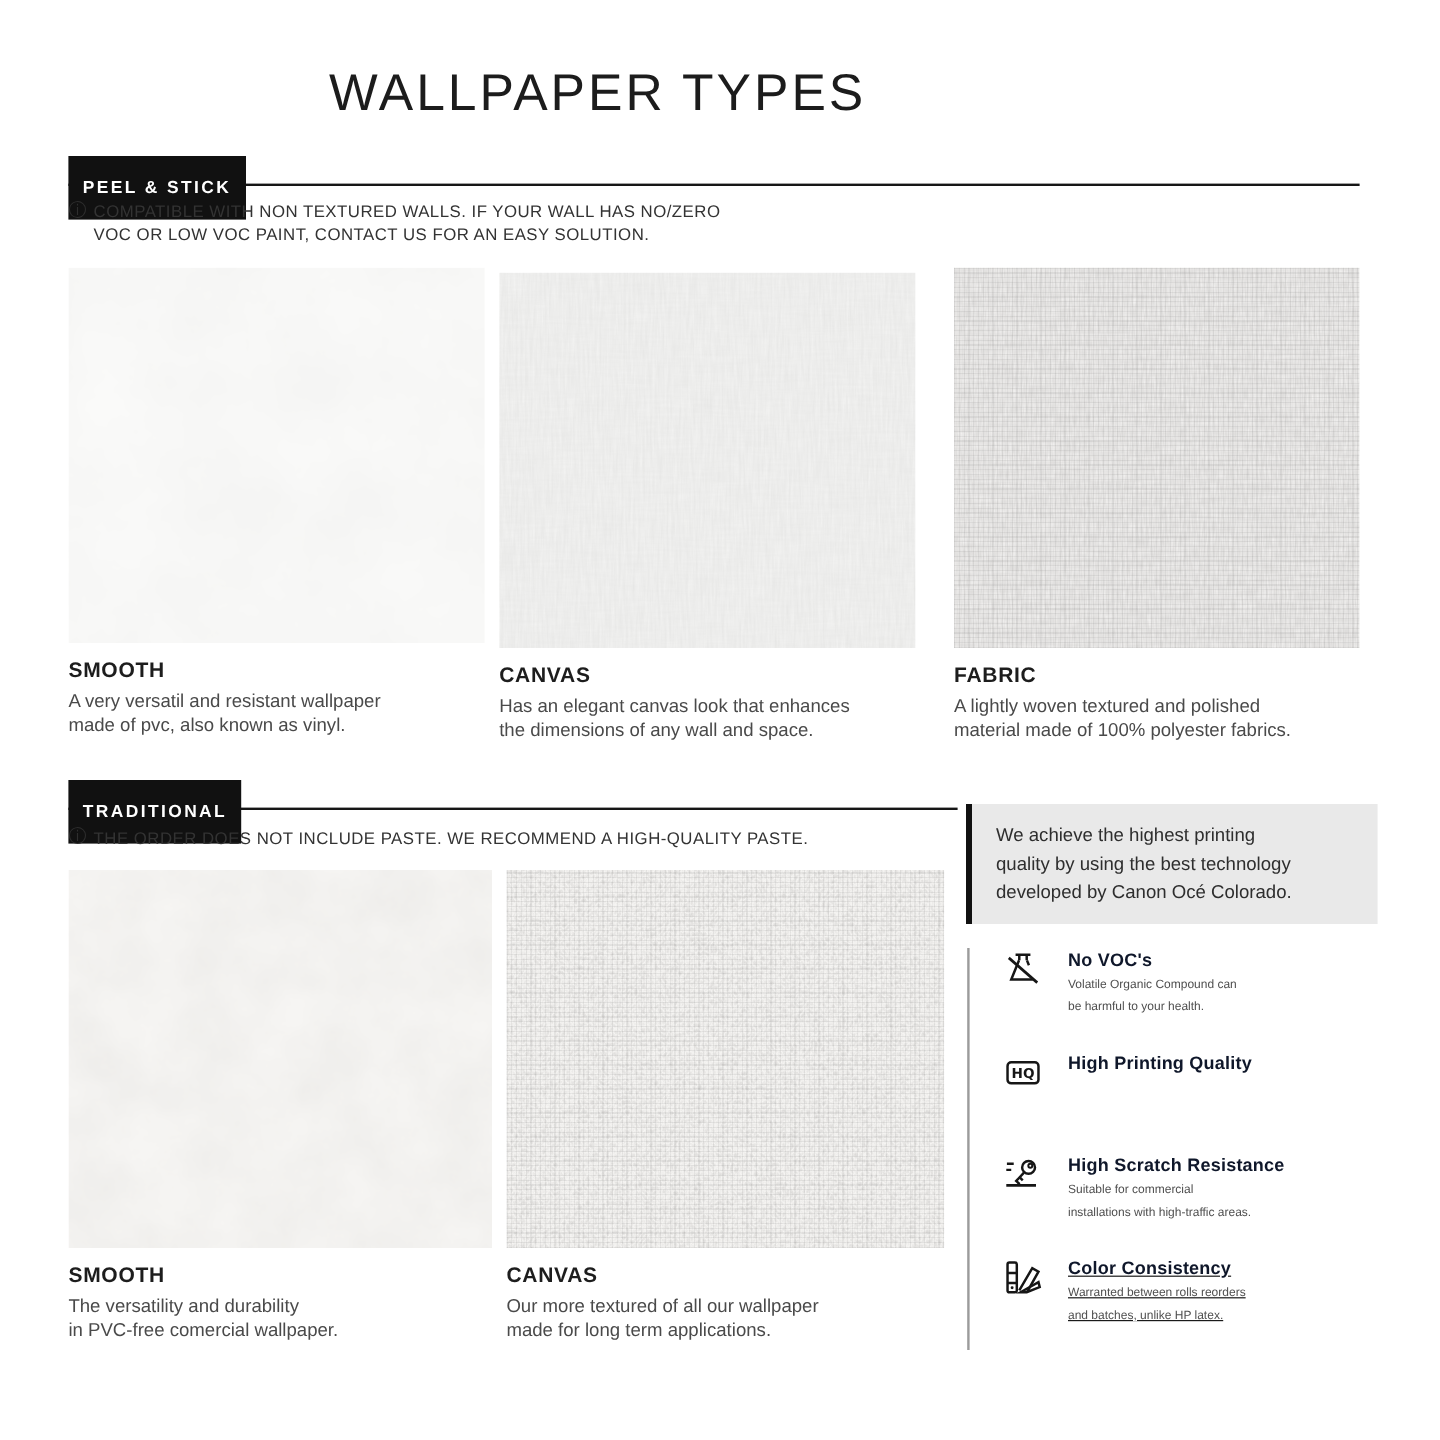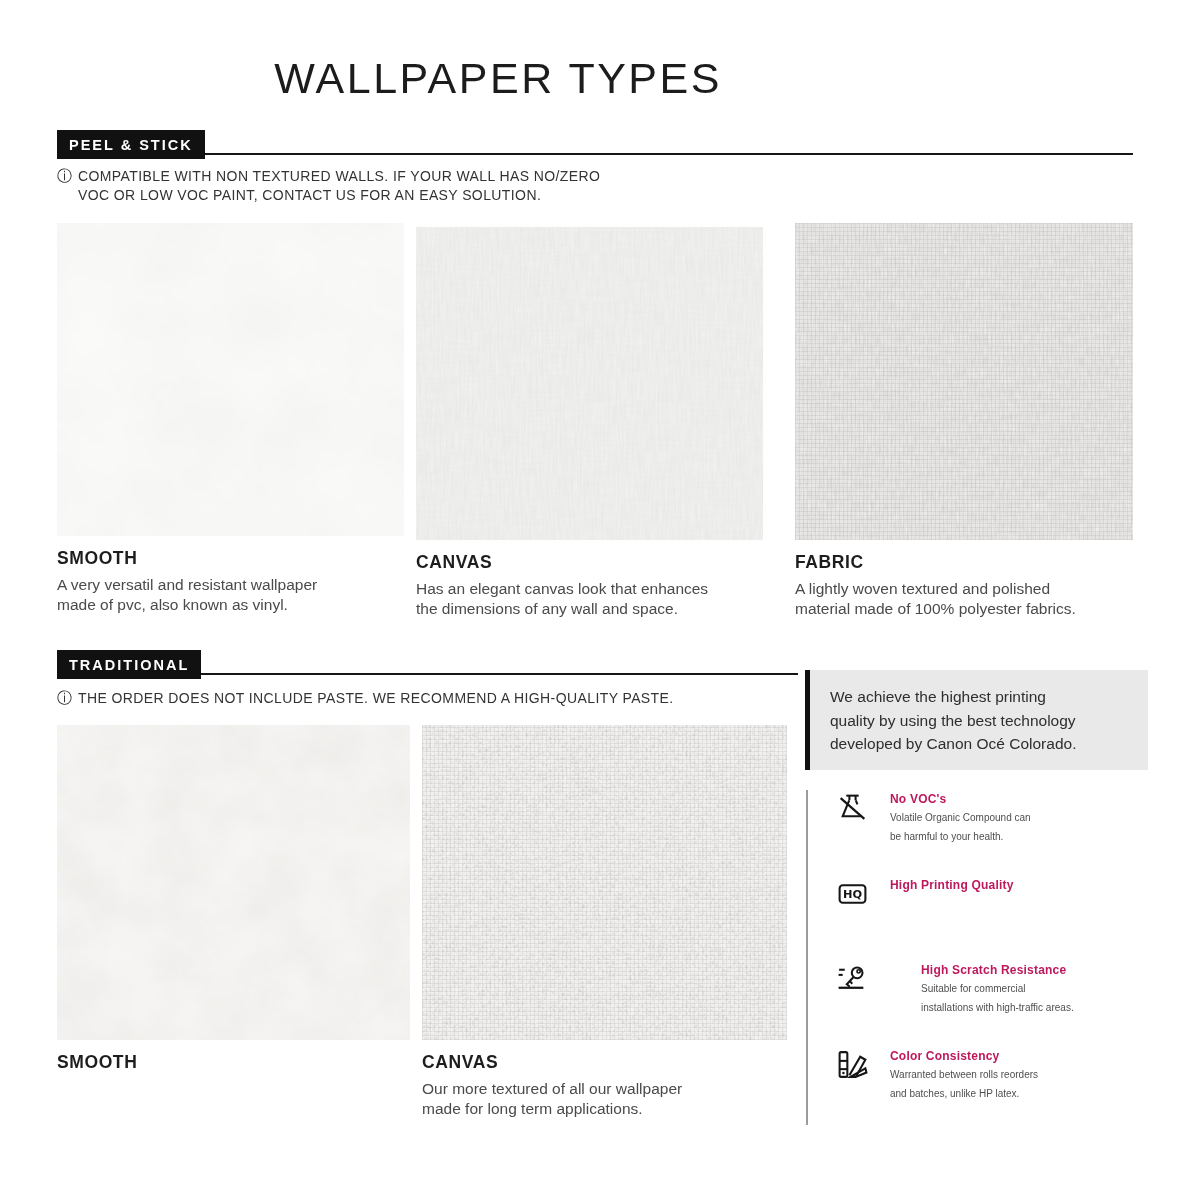--- a/index.html
+++ b/index.html
@@ -6,21 +6,21 @@
   .page{position:relative;width:1200px;height:1152px;background:#ffffff;overflow:hidden;
         font-family:"Liberation Sans",sans-serif;color:#1a1a1a;}
 
   .page-title{position:absolute;top:54px;left:498px;transform:translateX(-50%);
       font-size:43px;font-weight:400;letter-spacing:2.5px;color:#1c1c1c;white-space:nowrap;}
 
   .bar-section{position:absolute;left:57px;height:23px;border-bottom:2.5px solid #161616;}
   .bar-peel{top:130px;width:1076px;}
   .bar-trad{top:650px;width:741px;}
   .label-chip{display:inline-block;height:23px;line-height:24px;background:#111111;color:#ffffff;
-      font-size:14.5px;font-weight:bold;letter-spacing:2px;padding:3px 12px;white-space:nowrap;}
+      font-size:14.5px;font-weight:bold;letter-spacing:2px;padding:15px 12px;white-space:nowrap;}
 
   .note{position:absolute;left:57px;display:flex;align-items:flex-start;}
   .note-peel{top:167px;}
   .note-trad{top:689px;}
   .info-glyph{font-size:15px;line-height:18px;margin-right:6px;color:#2e2e2e;}
   .note-text{font-size:14px;line-height:18.5px;letter-spacing:0.4px;color:#333333;white-space:pre-line;}
 
   .col{position:absolute;top:223px;}
   .col-r2{top:725px;}
   .tex-wrap{position:relative;width:100%;overflow:hidden;}
@@ -32,24 +32,24 @@
   .swatch-desc{margin-top:6px;font-size:15.5px;line-height:19.5px;color:#4a4a4a;white-space:pre-line;}
 
   .callout-bar{position:absolute;left:805px;top:670px;width:5px;height:100px;background:#111111;}
   .callout{position:absolute;left:810px;top:670px;width:338px;min-height:100px;box-sizing:border-box;
       background:#e9e9e9;padding:15px 16px 5px 20px;}
   .callout-text{font-size:15.5px;line-height:23.5px;color:#2e2e2e;white-space:pre-line;}
 
   .vline{position:absolute;left:806px;top:790px;width:2px;height:335px;background:#9b9b9b;}
 
   .feature{position:absolute;left:836px;display:flex;align-items:flex-start;}
-  .f1{top:791px;} .f2{top:877px;} .f3{top:962px;gap:31px;} .f4{top:1048px;}
+  .f1{top:791px;} .f2{top:877px;} .f3{top:962px;} .f4{top:1048px;text-decoration:underline;}
   .f-icon{width:34px;flex:0 0 34px;margin-right:20px;}
   .f-body{width:270px;padding-top:1px;}
-  .f-title{font-size:12px;font-weight:bold;color:#be185d;letter-spacing:0.2px;}
+  .f-title{font-size:15px;font-weight:bold;color:#0f172a;letter-spacing:0.2px;}
   .f-desc{margin-top:3px;font-size:10px;line-height:18.5px;color:#4f4f4f;white-space:pre-line;}
 
   .icon-stroke{stroke:#161616;fill:none;stroke-width:2;}
 </style>
 </head>
 <body>
 
 <div class="page">
 
   <div class="page-title">WALLPAPER TYPES</div>
@@ -135,20 +135,22 @@
       <svg width="100%" height="100%" preserveAspectRatio="none">
         <filter id="t-sm2" x="0" y="0" width="100%" height="100%">
           <feTurbulence type="fractalNoise" baseFrequency="0.02" numOctaves="5" seed="21"></feTurbulence>
           <feColorMatrix type="matrix" values="0 0 0 0 0.6  0 0 0 0 0.59  0 0 0 0 0.57  0 0 0 0.24 0"></feColorMatrix>
         </filter>
         <rect width="100%" height="100%" fill="#f8f7f5"></rect>
         <rect width="100%" height="100%" filter="url(#t-sm2)"></rect>
       </svg>
     </div>
     <div class="swatch-name">SMOOTH</div>
+    <div class="swatch-desc">The versatility and durability
+in PVC-free comercial wallpaper.</div>
   </div>
 
   <div class="col col-r2" style="left:422px;width:365px;">
     <div class="tex-wrap" style="height:315px;">
       <svg width="100%" height="100%" preserveAspectRatio="none">
         <filter id="t-cv2" x="0" y="0" width="100%" height="100%">
           <feTurbulence type="turbulence" baseFrequency="0.3 0.25" numOctaves="2" seed="14"></feTurbulence>
           <feColorMatrix type="matrix" values="0 0 0 0 0.45  0 0 0 0 0.44  0 0 0 0 0.43  0 0 0 0.5 0"></feColorMatrix>
         </filter>
         <rect width="100%" height="100%" fill="#f6f5f3"></rect>

